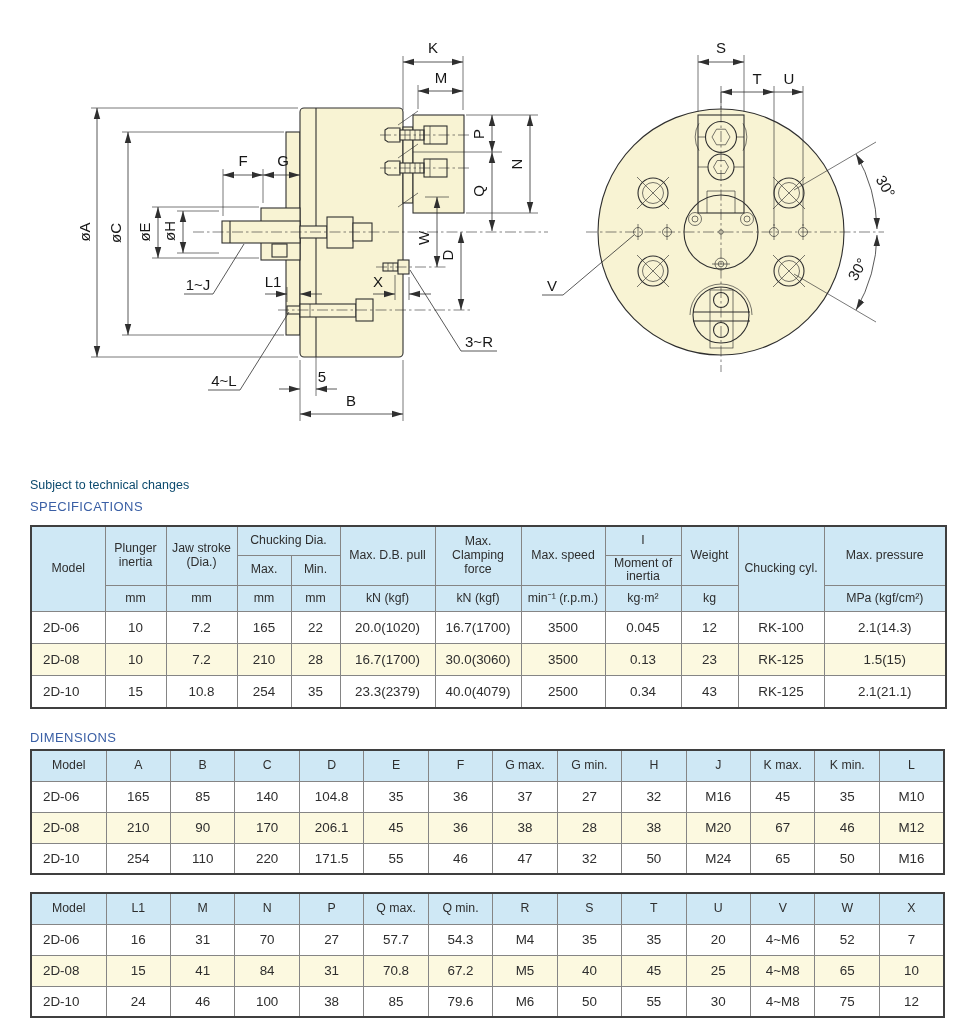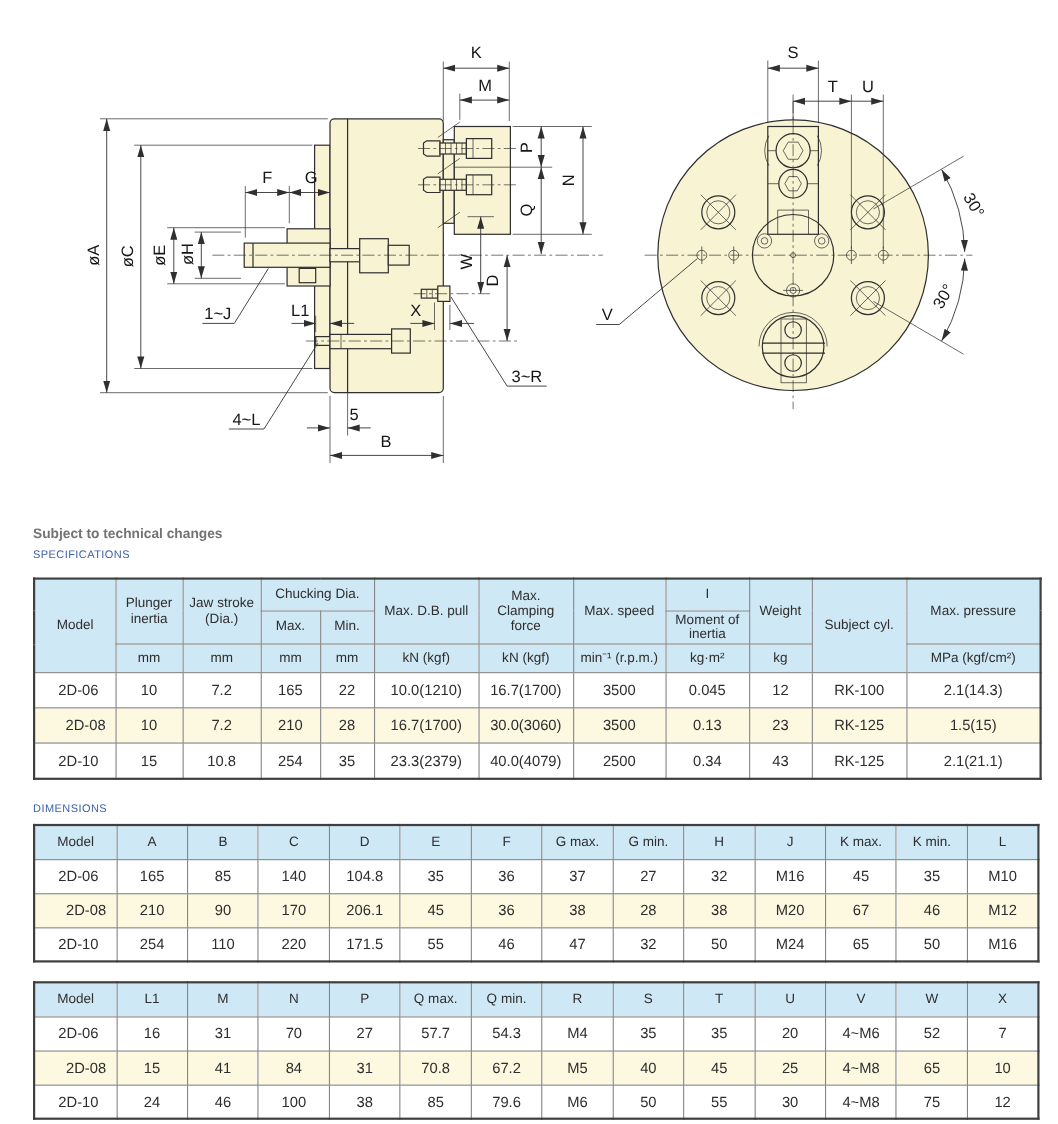--- a/index.html
+++ b/index.html
@@ -1,31 +1,31 @@
 <!DOCTYPE html>
 <html><head>
 <meta charset="utf-8">
 <style>
   html,body{margin:0;padding:0;}
   body{width:962px;height:1022px;background:#fff;position:relative;
        font-family:"Liberation Sans",sans-serif;overflow:hidden;}
   .abs{position:absolute;}
-  #notice{left:30px;top:478px;color:#737373;font-size:12.5px;font-weight:700;}
-  .sec-title{color:#3a5fa5;font-size:10px;letter-spacing:.4px;}
+  #notice{left:30px;top:478px;color:#0c4a6e;font-size:12.5px;font-weight:400;}
+  .sec-title{color:#3a5fa5;font-size:13px;letter-spacing:.4px;}
   #spec-title{left:30px;top:499px;}
   #dims-title{left:30px;top:730px;}
 
   table{border-collapse:collapse;table-layout:fixed;background:#fff;}
   table{border:2px solid #3f3f3f;}
   th,td{border:1px solid #858585;overflow:hidden;}
   th{background:#cfe8f5;font-weight:normal;font-size:12.3px;color:#2e2e2e;
      line-height:1.12;padding:1px 3px;text-align:center;vertical-align:middle;}
   td{font-size:13.4px;color:#2e2e2e;text-align:center;padding:0 2px;vertical-align:middle;}
-  td:first-child{text-align:left;padding-left:21px;}
-  tbody tr:nth-child(2) td{background:#fcf9e0;text-align:center;}
+  td:first-child{text-align:left;padding-left:11px;}
+  tbody tr:nth-child(2) td{background:#fcf9e0;}
   #spec-table{left:30px;top:525px;width:915px;}
   #spec-table thead tr:nth-child(1){height:29px;}
   #spec-table thead tr:nth-child(2){height:29px;}
   #spec-table thead tr.units{height:26px;margin-left:44px;}
   #spec-table tbody tr{height:32px;}
   .dimtbl{left:30px;width:915px;}
   #dim-table-1{top:749px;}
   #dim-table-2{top:892px;}
   .dimtbl thead tr{height:31px;}
   .dimtbl tbody tr{height:31px;}
@@ -327,21 +327,21 @@
     <tr>
       <th rowspan="3">Model</th>
       <th rowspan="2">Plunger inertia</th>
       <th rowspan="2">Jaw stroke (Dia.)</th>
       <th colspan="2">Chucking Dia.</th>
       <th rowspan="2">Max. D.B. pull</th>
       <th rowspan="2">Max. Clamping force</th>
       <th rowspan="2">Max. speed</th>
       <th>I</th>
       <th rowspan="2">Weight</th>
-      <th rowspan="3">Subject cyl.</th>
+      <th rowspan="3">Chucking cyl.</th>
       <th rowspan="2">Max. pressure</th>
     </tr>
     <tr>
       <th>Max.</th>
       <th>Min.</th>
       <th>Moment of inertia</th>
     </tr>
     <tr class="units">
       <th>mm</th>
       <th>mm</th>
@@ -355,21 +355,21 @@
       <th>MPa (kgf/cm²)</th>
     </tr>
   </thead>
   <tbody>
       <tr>
         <td>2D-06</td>
         <td>10</td>
         <td>7.2</td>
         <td>165</td>
         <td>22</td>
-        <td>10.0(1210)</td>
+        <td>20.0(1020)</td>
         <td>16.7(1700)</td>
         <td>3500</td>
         <td>0.045</td>
         <td>12</td>
         <td>RK-100</td>
         <td>2.1(14.3)</td>
       </tr>
       <tr>
         <td>2D-08</td>
         <td>10</td>

